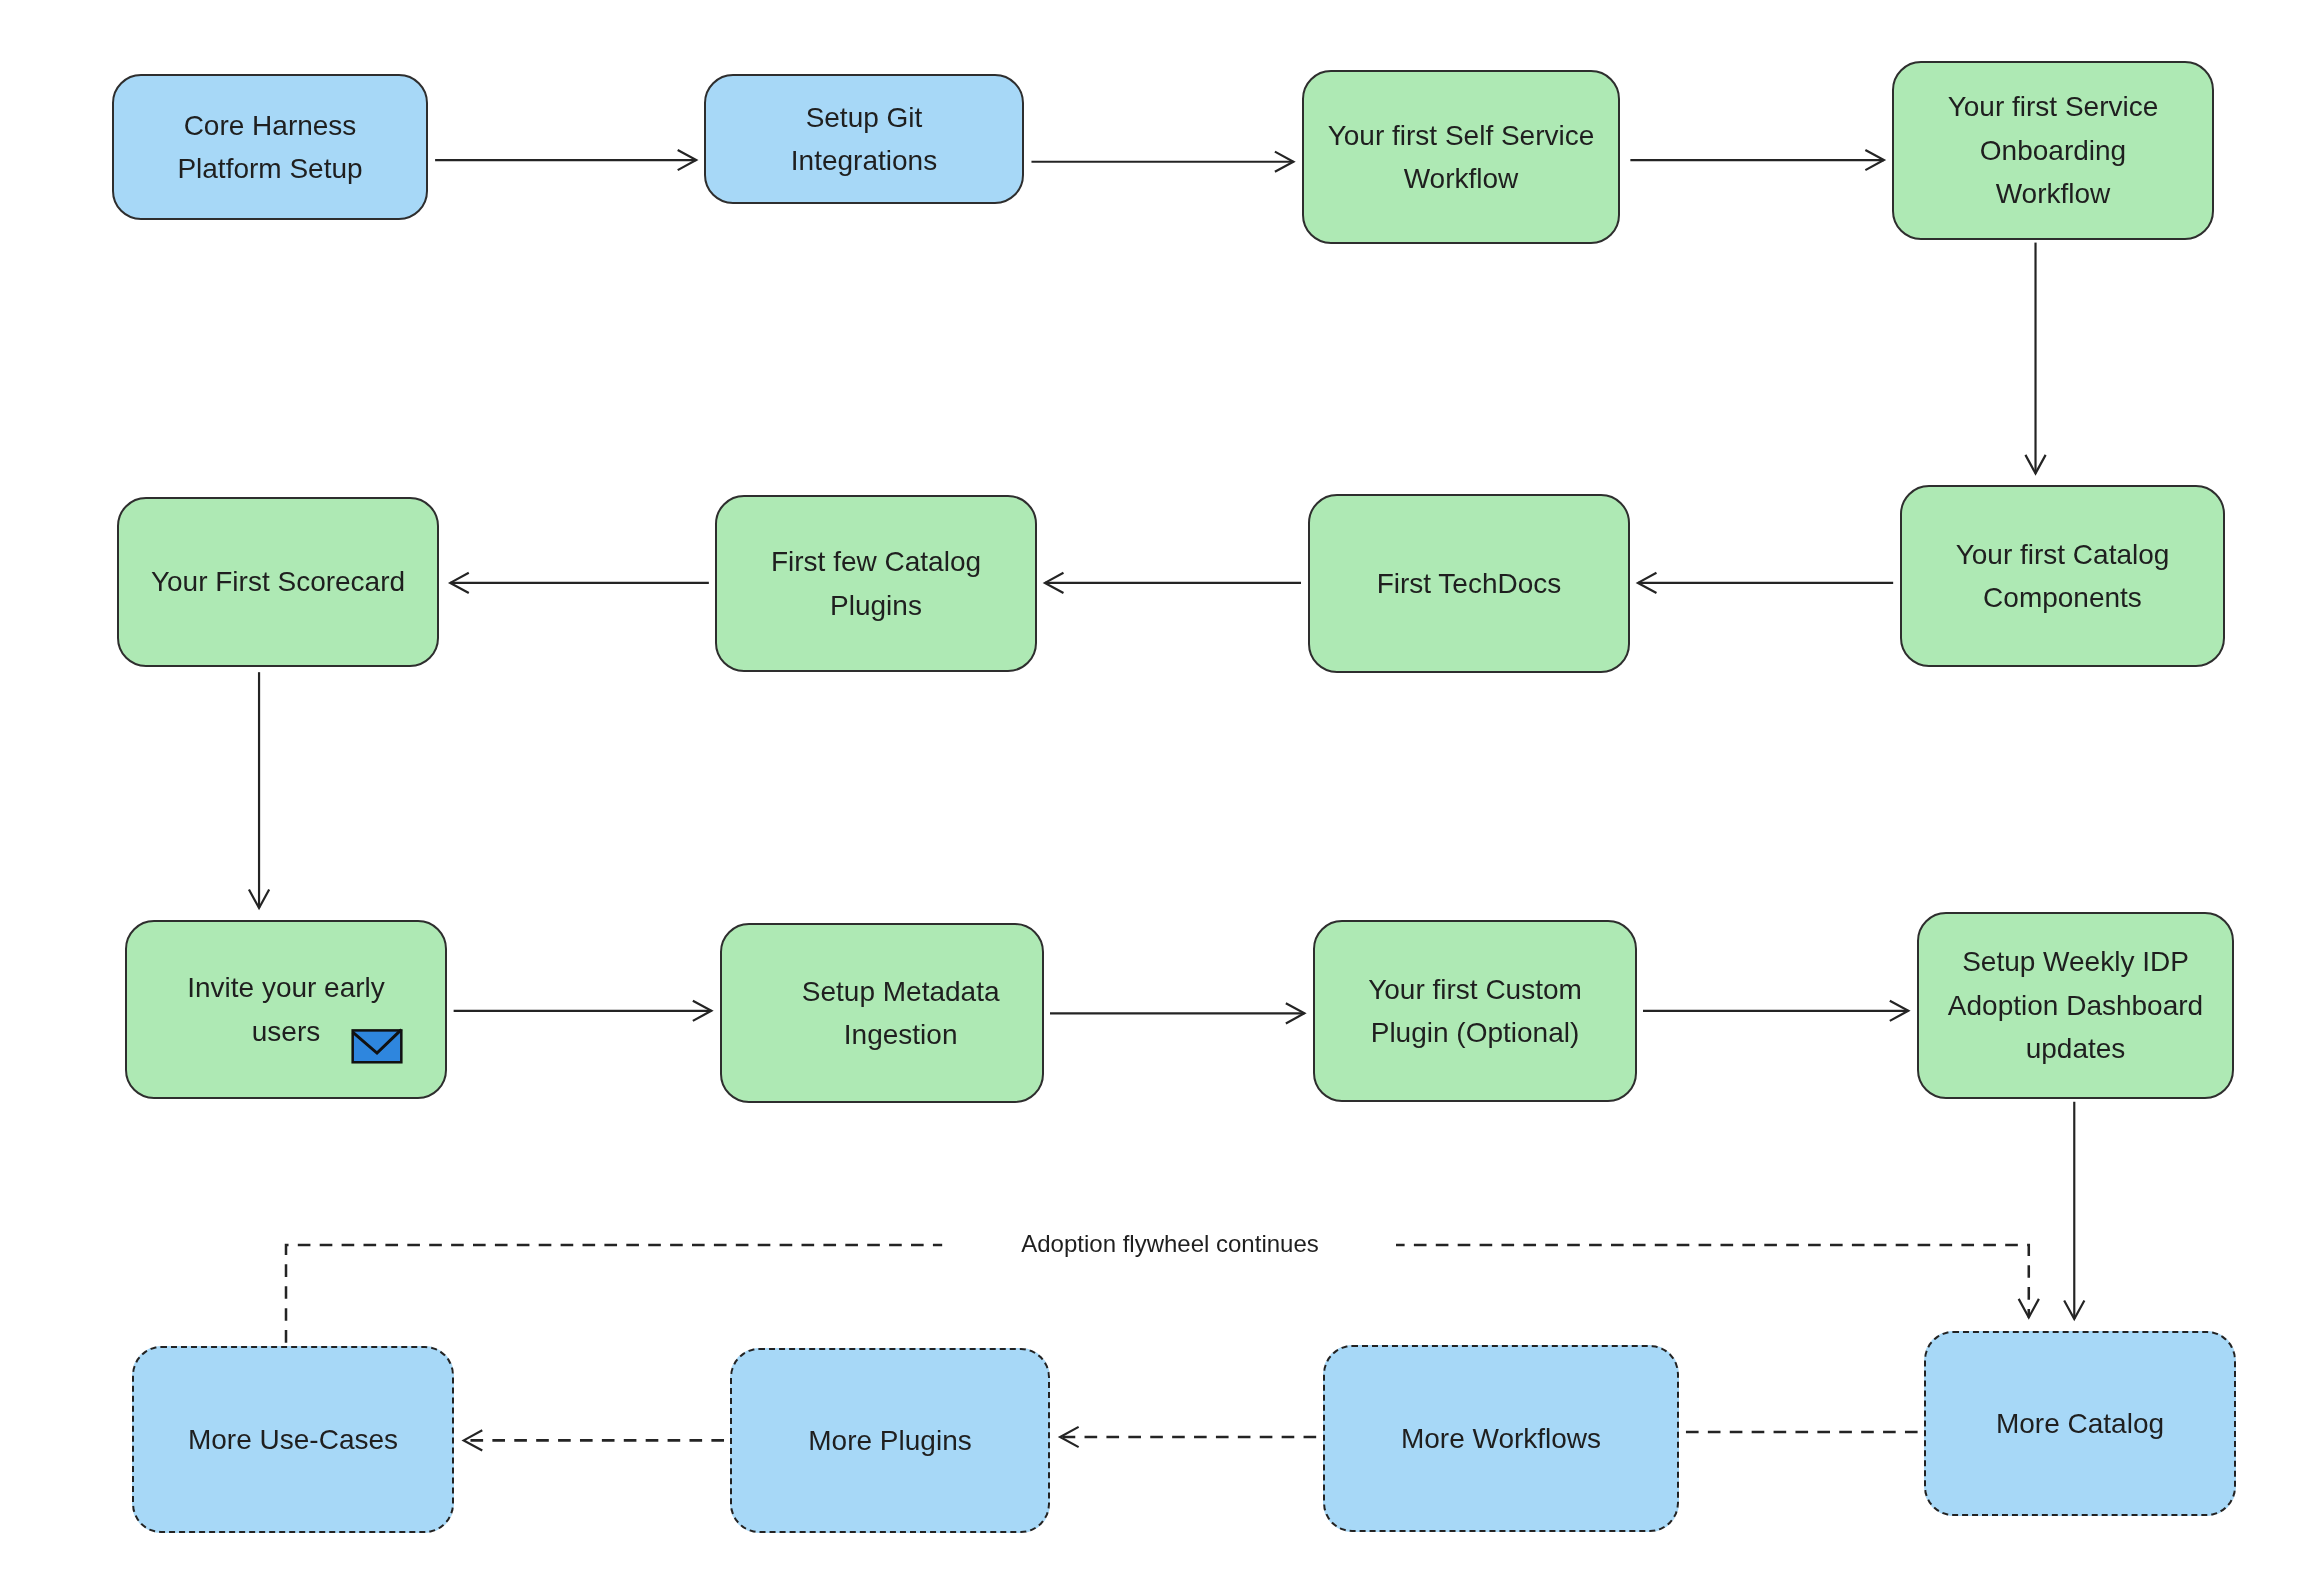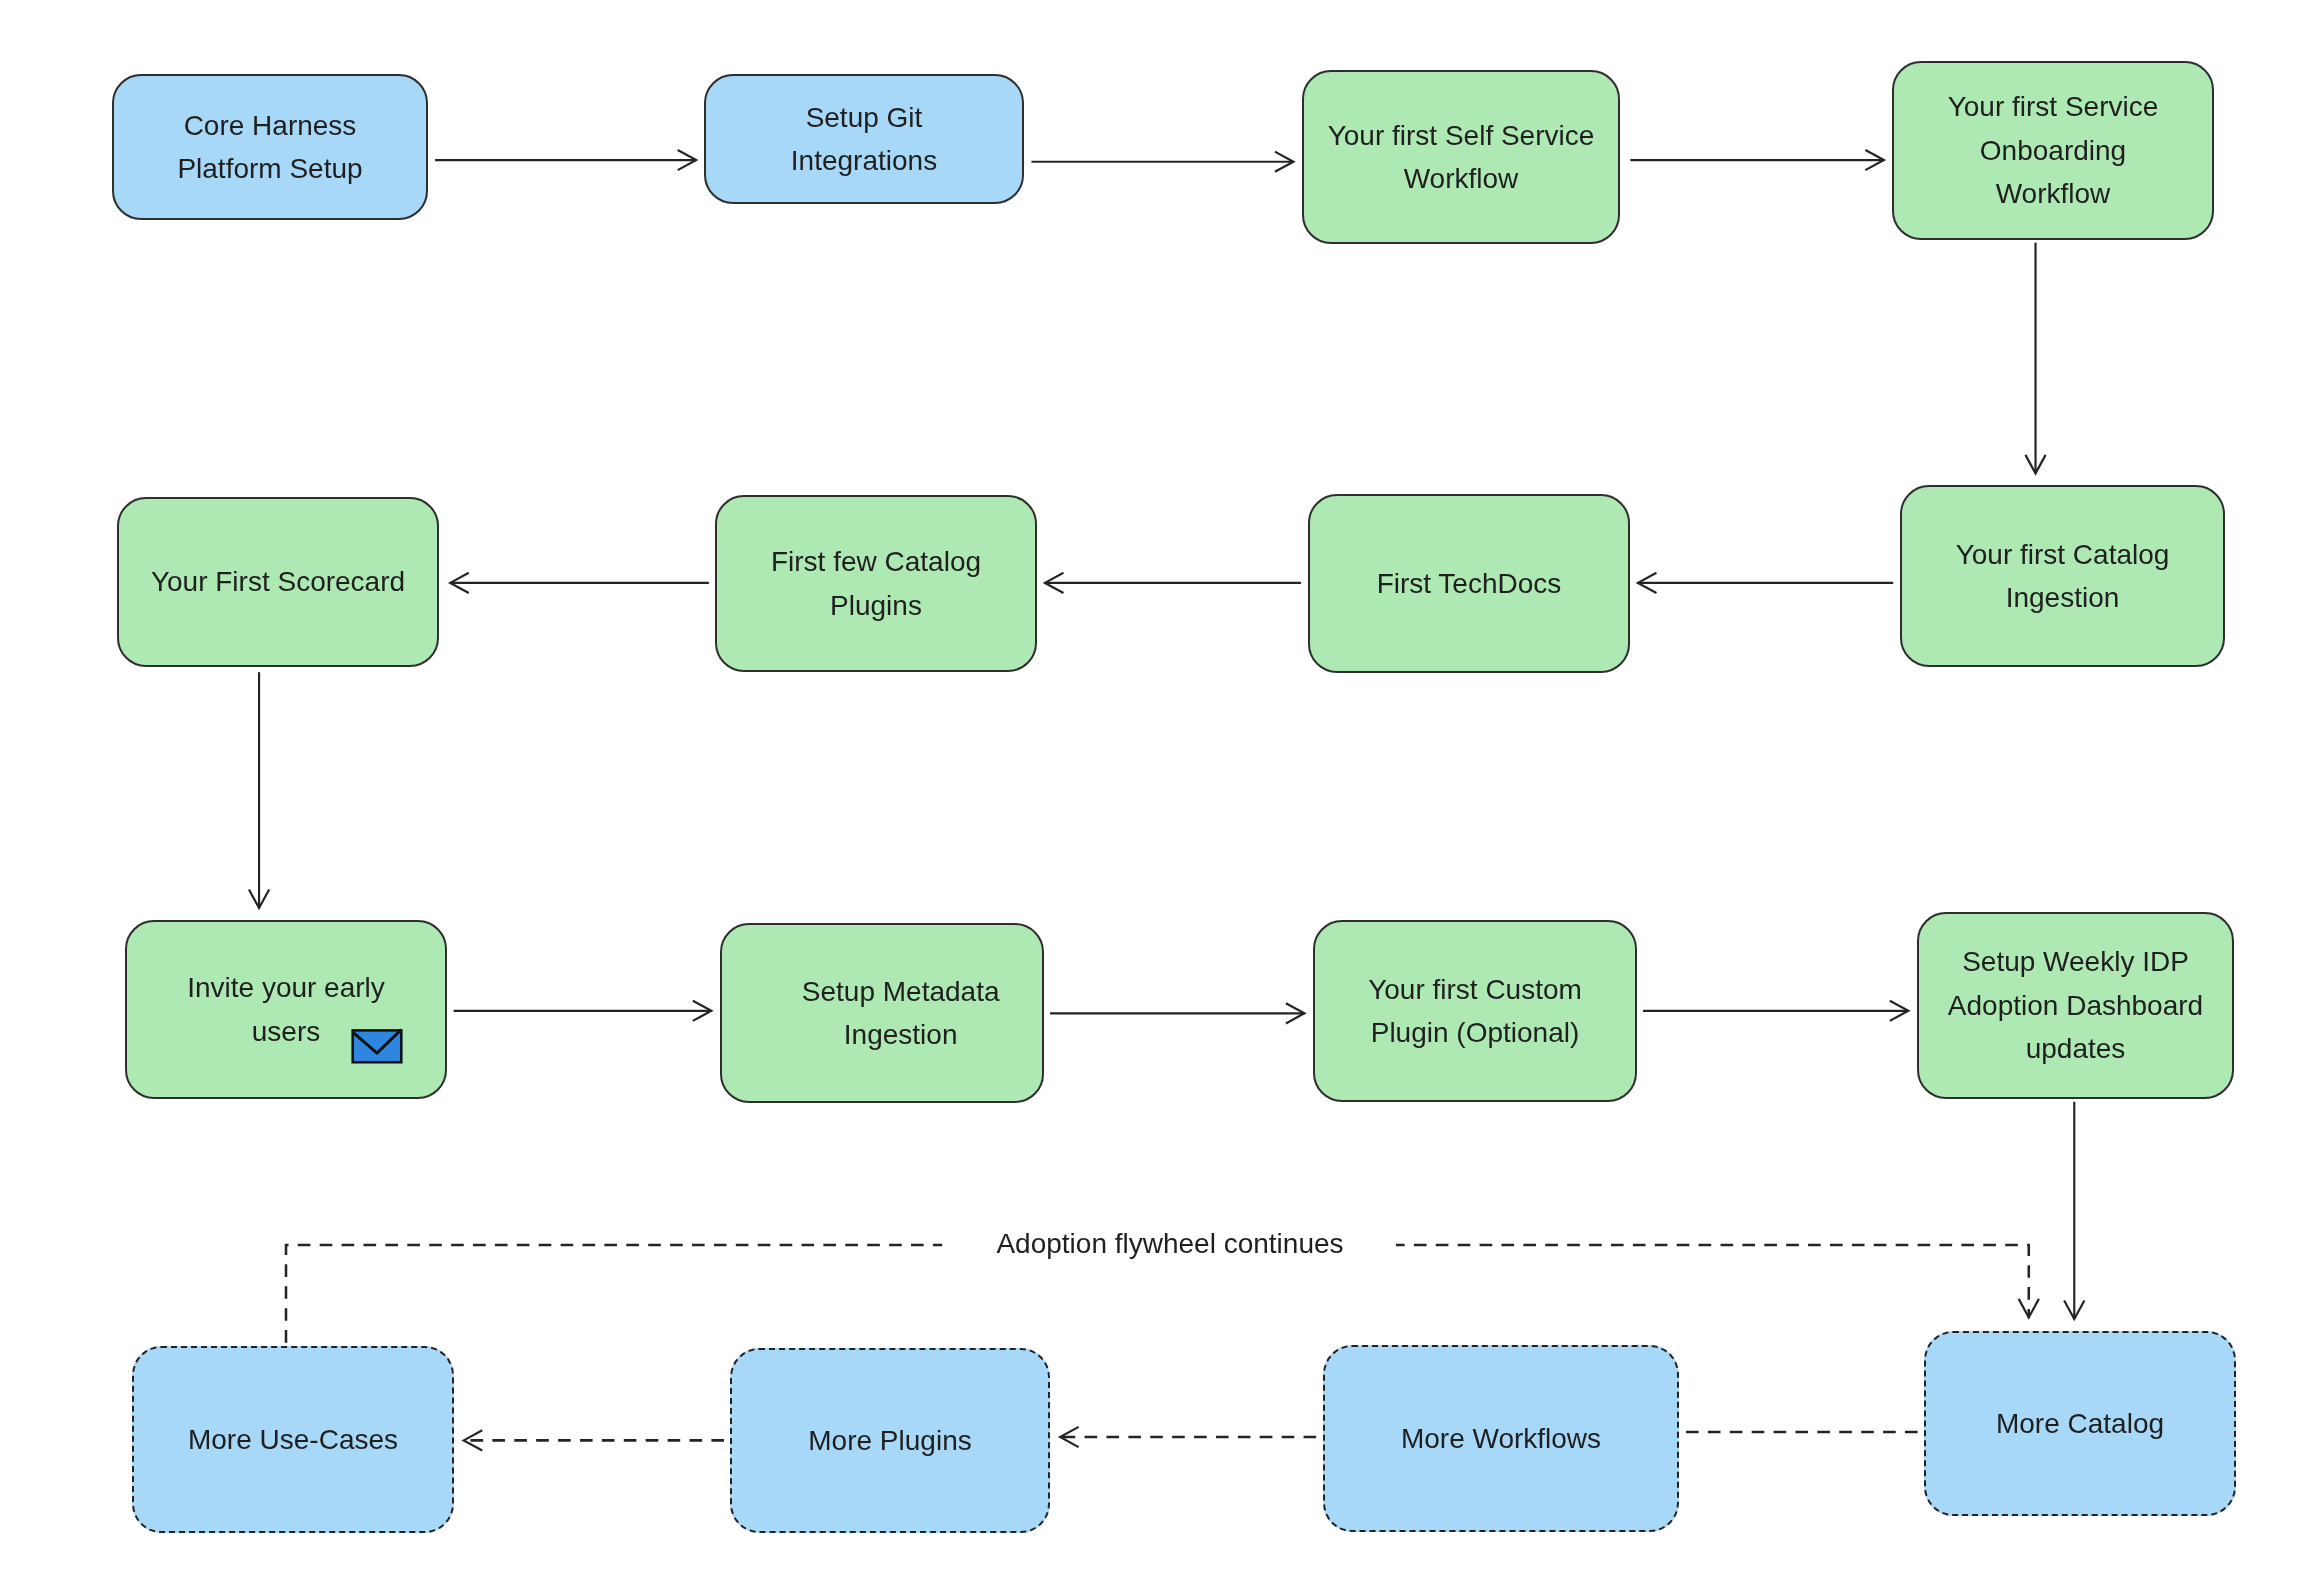--- a/index.html
+++ b/index.html
@@ -26,21 +26,21 @@
     border:2.1px solid #2e2e2e;border-radius:29px;
     box-sizing:border-box;padding:5px 6.7px;
   }
   .node.blue{background:var(--node-blue);}
   .node.green{background:var(--node-green);}
   .node.dashed{border:2.7px dashed #222;}
   .node .lbl{display:inline-block;}
   .flywheel-label{
     position:absolute;left:944px;top:1217px;width:452px;height:54px;
     display:flex;align-items:center;justify-content:center;
-    background:var(--canvas-bg);font-size:28px;white-space:nowrap;
+    background:var(--canvas-bg);font-size:24px;white-space:nowrap;
   }
   .envelope{position:absolute;left:224px;top:104px;width:52px;height:39px;}
 </style>
 </head>
 <body>
 
 <div id="canvas">
 
   <svg id="edges" viewBox="0 0 2752 1890">
     <defs>
@@ -82,21 +82,21 @@
     <span class="lbl" style="max-width:195px;">Setup Git Integrations</span>
   </div>
   <div class="node green" style="left:1302px;top:70px;width:318px;height:174px;">
     <span class="lbl" style="max-width:300px;">Your first Self Service Workflow</span>
   </div>
   <div class="node green" style="left:1892px;top:61px;width:322px;height:179px;">
     <span class="lbl" style="max-width:246px;">Your first Service Onboarding Workflow</span>
   </div>
 
   <div class="node green" style="left:1900px;top:485px;width:325px;height:182px;">
-    <span class="lbl" style="max-width:263px;">Your first Catalog Ingestion</span>
+    <span class="lbl" style="max-width:263px;">Your first Catalog Components</span>
   </div>
   <div class="node green" style="left:1308px;top:494px;width:322px;height:179px;">
     <span class="lbl">First TechDocs</span>
   </div>
   <div class="node green" style="left:715px;top:495px;width:322px;height:177px;">
     <span class="lbl" style="max-width:243px;">First few Catalog Plugins</span>
   </div>
   <div class="node green" style="left:117px;top:497px;width:322px;height:170px;">
     <span class="lbl">Your First Scorecard</span>
   </div>

